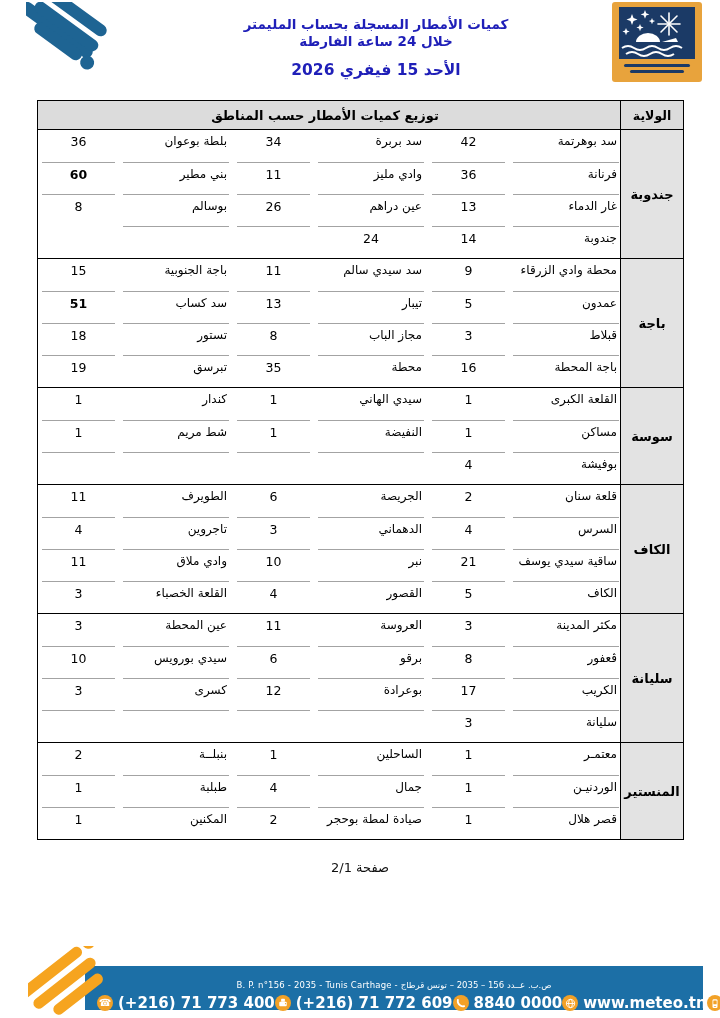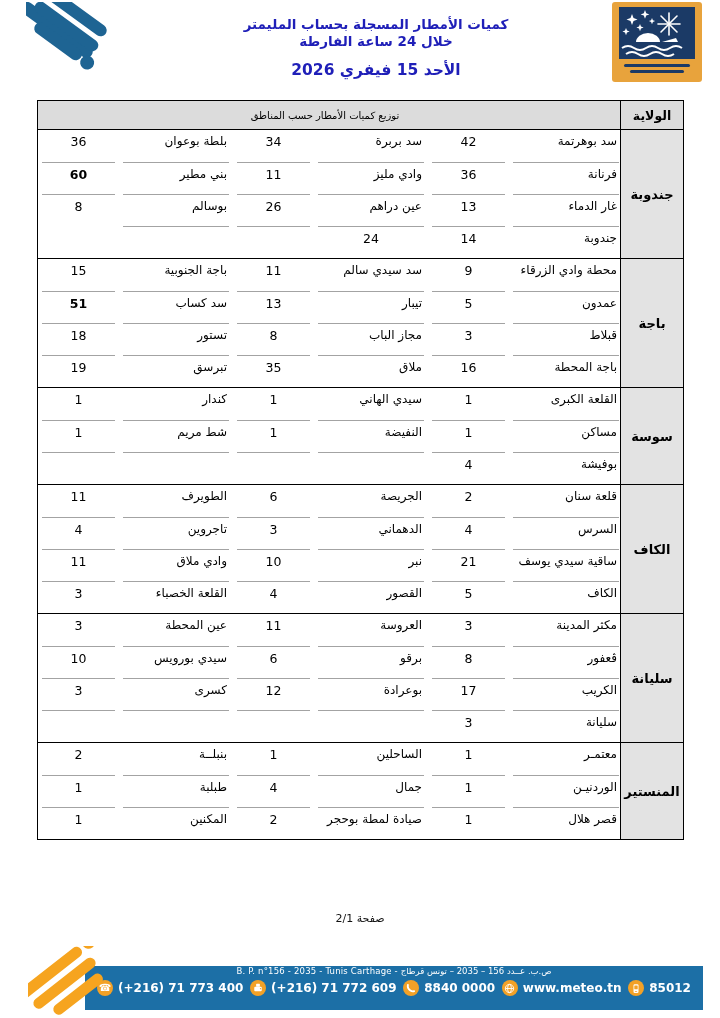--- a/index.html
+++ b/index.html
@@ -14,50 +14,50 @@
   .title-line { color:#1f1fb8; font-weight:bold; font-size:13.5px; line-height:17px; direction:rtl; }
   .date-line { color:#1f1fb8; font-weight:bold; font-size:15.5px; margin-top:11px; direction:rtl; }
 
   
   .rain-table { position:absolute; left:37px; top:100px; width:647px;
                 border:1.6px solid #000; direction:rtl; background:#fff; }
   .thead { display:flex; height:28px; background:#dcdcdc; }
   .gov-head { width:63px; border-left:1.6px solid #000; display:flex; align-items:center;
               justify-content:center; font-weight:bold; font-size:12.5px;margin-left:8px; }
   .span-head { flex:1; display:flex; align-items:center; justify-content:center;
-               font-weight:normal; font-size:10px; }
+               font-weight:bold; font-size:13px; }
   .group { display:flex; border-top:1.6px solid #000; }
   .gov-cell { width:63px; border-left:1.6px solid #000; background:#e3e3e3;
               display:flex; align-items:center; justify-content:center;
               font-weight:bold; font-size:13px; }
   .rows { flex:1; display:flex; flex-direction:column; }
   .row { display:grid; grid-template-columns:106px 73px 106px 73px 106px 73px;
          column-gap:8px; height:32px; padding:0 1px; }
   .row + .row .cell { border-top:1px solid #a3a3a3; }
   .cell { padding-top:4px; font-size:12px; white-space:nowrap; overflow:visible; }
   .cell.station { text-align:right; padding-right:2px; }
   .cell.value { text-align:center; font-size:12.5px; }
   .cell.value.bold { font-weight:bold; }
 
   
-  .page-number { position:absolute; left:0; top:912px; width:720px; text-align:center;
-                 font-size:11px; color:#111; direction:rtl; }
+  .page-number { position:absolute; left:0; top:860px; width:720px; text-align:center;
+                 font-size:13px; color:#111; direction:rtl; }
 
   
   .footer-bar { position:absolute; left:85px; top:966px; width:618px; height:44px;
                 background:#1c6fa6; color:#fff; z-index:1; }
-  .footer-address { text-align:center; font-size:8.5px; padding-top:0; letter-spacing:.2px; }
+  .footer-address { text-align:center; font-size:8.5px; padding-top:14px; letter-spacing:.2px; }
   .footer-contacts { display:flex; align-items:center; justify-content:space-between;
                      padding:4px 12px 0 12px; }
   .contact { display:flex; align-items:center; gap:5px; }
   .contact-icon { width:16px; height:16px; border-radius:50%; background:#f2a127;
                   display:flex; align-items:center; justify-content:center; flex:0 0 16px; }
   .contact-icon svg { display:block; }
   .contact-icon .glyph { color:#fff; font-size:10px; line-height:16px; }
-  .contact-label { font-size:12px; font-weight:bold; white-space:nowrap; }
+  .contact-label { font-size:15px; font-weight:bold; white-space:nowrap; }
   .swoosh { position:absolute; left:28px; top:946px; width:95px; height:72px; z-index:2; }
 </style>
 </head>
 <body>
 
 <div class="page">
 
   <svg class="logo-left" viewBox="0 0 92 78">
     <g fill="#1e6493">
       <rect x="8" y="-14" width="86" height="13" rx="6.5" transform="rotate(36 8 -14) translate(0 14)"></rect>
@@ -167,21 +167,21 @@
               <div class="cell station">قبلاط</div>
               <div class="cell value">3</div>
               <div class="cell station">مجاز الباب</div>
               <div class="cell value">8</div>
               <div class="cell station">تستور</div>
               <div class="cell value">18</div>
             </div>
             <div class="row">
               <div class="cell station">باجة المحطة</div>
               <div class="cell value">16</div>
-              <div class="cell station">ملاق</div>
+              <div class="cell station">محطة</div>
               <div class="cell value">35</div>
               <div class="cell station">تبرسق</div>
               <div class="cell value">19</div>
             </div>
           </div>
         </div>
         <div class="group">
           <div class="gov-cell">سوسة</div>
           <div class="rows">
             <div class="row">

